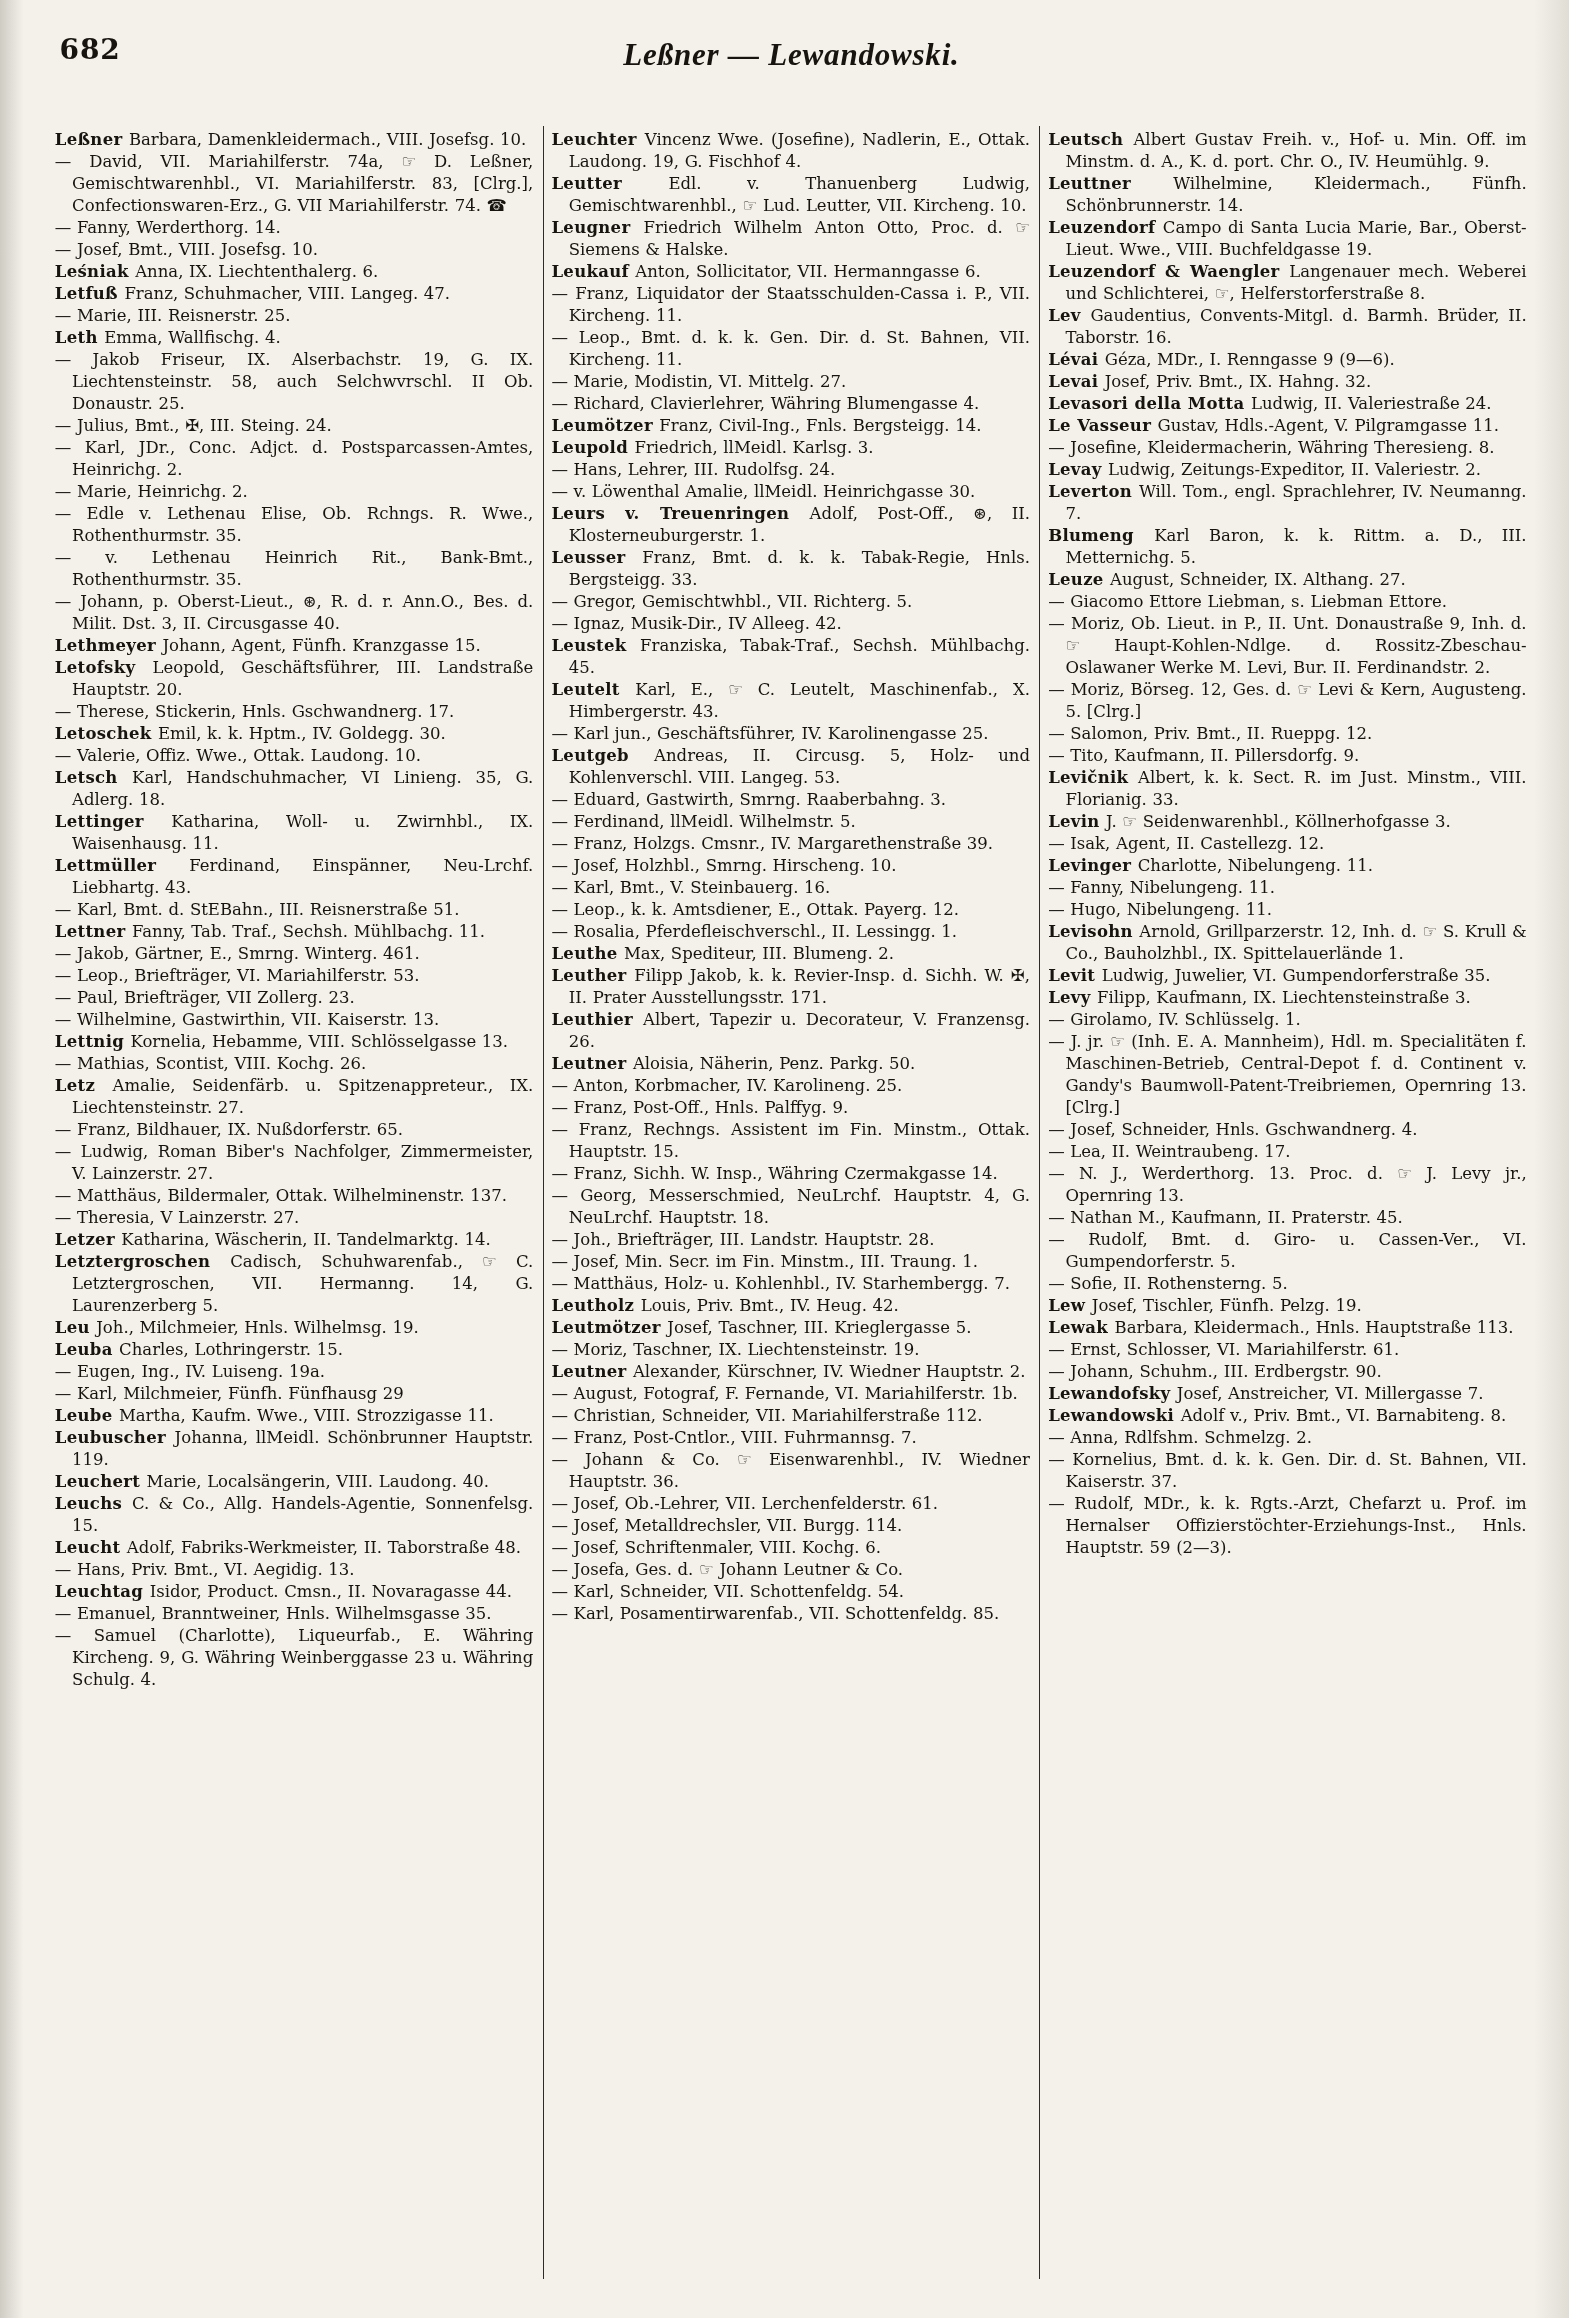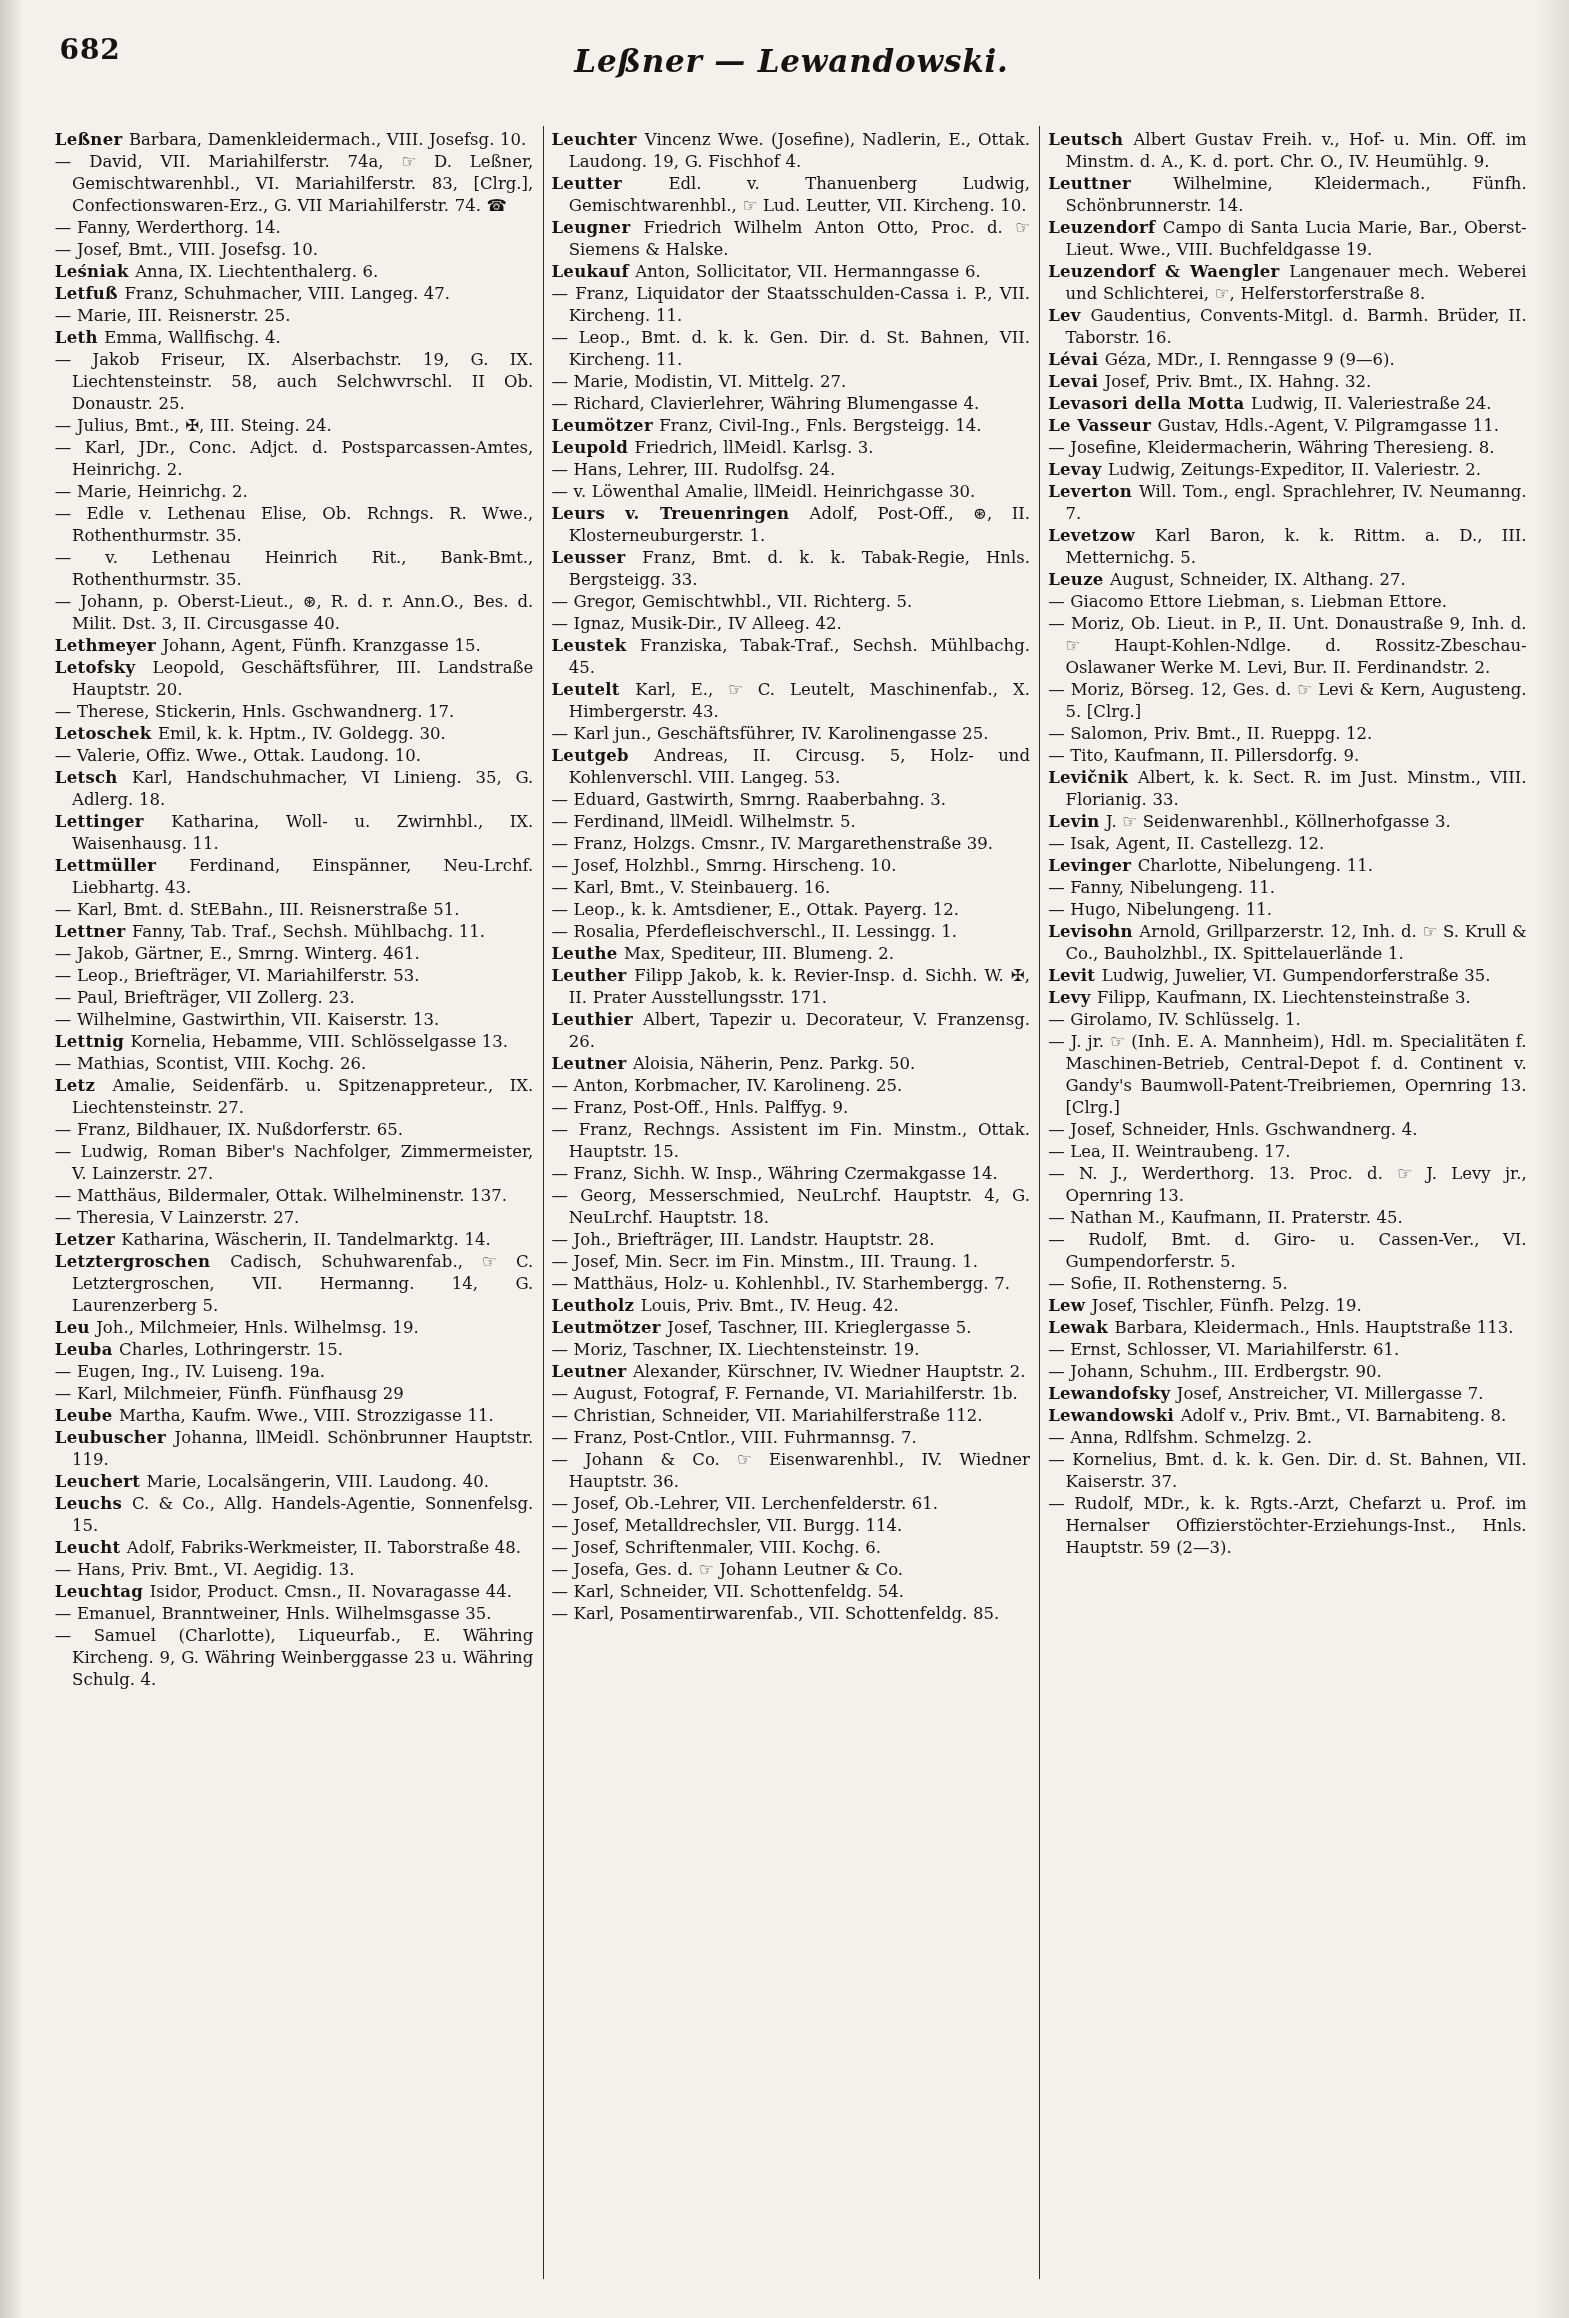--- a/index.html
+++ b/index.html
@@ -15,23 +15,23 @@
     background:linear-gradient(90deg,#cfccc4 0px,#f3f1ea 23.5px,#f3f1ea 1534px,#e0ddd5 1569px);
     padding:27px 33px 27px 47px;
     position:relative;
   }
   .header { position:relative; height:47px; }
   .pagenum {
     position:absolute; left:12.6px; top:6.3px;
     font-size:28px; font-weight:bold; letter-spacing:0.8px;
   }
   .title {
-    position:absolute; left:0; right:0; top:16px;
+    position:absolute; left:0; right:0; top:10px;
     text-align:center; font-size:31px; font-weight:bold;
-    letter-spacing:0.8px; font-style:italic;
+    letter-spacing:0.8px; font-style:italic;font-family:Liberation Serif, serif;
   }
   .columns {
     display:flex; margin-top:7.8px; height:2197px; overflow:hidden;
   }
   .column {
     flex:1 1 0; min-width:0;
     padding:3.1px 9.4px 0 7.8px;
     overflow:hidden;
     margin-top:44px;
   }
@@ -167,21 +167,21 @@
         <div class="entry"><span class="lead">Leuzendorf </span>Campo di Santa Lucia Marie, Bar., Oberst-Lieut. Wwe., VIII. Buchfeldgasse 19.</div>
         <div class="entry"><span class="lead">Leuzendorf &amp; Waengler </span>Langenauer mech. Weberei und Schlichterei, ☞, Helferstorferstraße 8.</div>
         <div class="entry"><span class="lead">Lev </span>Gaudentius, Convents-Mitgl. d. Barmh. Brüder, II. Taborstr. 16.</div>
         <div class="entry"><span class="lead">Lévai </span>Géza, MDr., I. Renngasse 9 (9—6).</div>
         <div class="entry"><span class="lead">Levai </span>Josef, Priv. Bmt., IX. Hahng. 32.</div>
         <div class="entry"><span class="lead">Levasori della Motta </span>Ludwig, II. Valeriestraße 24.</div>
         <div class="entry"><span class="lead">Le Vasseur </span>Gustav, Hdls.-Agent, V. Pilgramgasse 11.</div>
         <div class="entry">— Josefine, Kleidermacherin, Währing Theresieng. 8.</div>
         <div class="entry"><span class="lead">Levay </span>Ludwig, Zeitungs-Expeditor, II. Valeriestr. 2.</div>
         <div class="entry"><span class="lead">Leverton </span>Will. Tom., engl. Sprachlehrer, IV. Neumanng. 7.</div>
-        <div class="entry"><span class="lead">Levetzow </span>Karl Baron, k. k. Rittm. a. D., III. Metternichg. 5.</div>
+        <div class="entry"><span class="lead">Blumeng </span>Karl Baron, k. k. Rittm. a. D., III. Metternichg. 5.</div>
         <div class="entry"><span class="lead">Leuze </span>August, Schneider, IX. Althang. 27.</div>
         <div class="entry">— Giacomo Ettore Liebman, s. Liebman Ettore.</div>
         <div class="entry">— Moriz, Ob. Lieut. in P., II. Unt. Donaustraße 9, Inh. d. ☞ Haupt-Kohlen-Ndlge. d. Rossitz-Zbeschau-Oslawaner Werke M. Levi, Bur. II. Ferdinandstr. 2.</div>
         <div class="entry">— Moriz, Börseg. 12, Ges. d. ☞ Levi &amp; Kern, Augusteng. 5. [Clrg.]</div>
         <div class="entry">— Salomon, Priv. Bmt., II. Rueppg. 12.</div>
         <div class="entry">— Tito, Kaufmann, II. Pillersdorfg. 9.</div>
         <div class="entry"><span class="lead">Levičnik </span>Albert, k. k. Sect. R. im Just. Minstm., VIII. Florianig. 33.</div>
         <div class="entry"><span class="lead">Levin </span>J. ☞ Seidenwarenhbl., Köllnerhofgasse 3.</div>
         <div class="entry">— Isak, Agent, II. Castellezg. 12.</div>
         <div class="entry"><span class="lead">Levinger </span>Charlotte, Nibelungeng. 11.</div>

